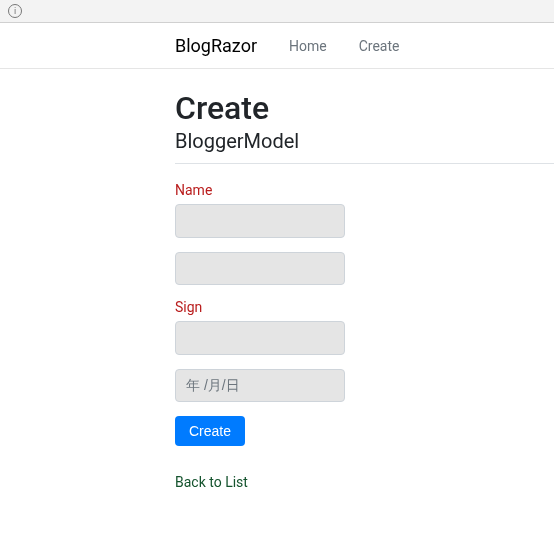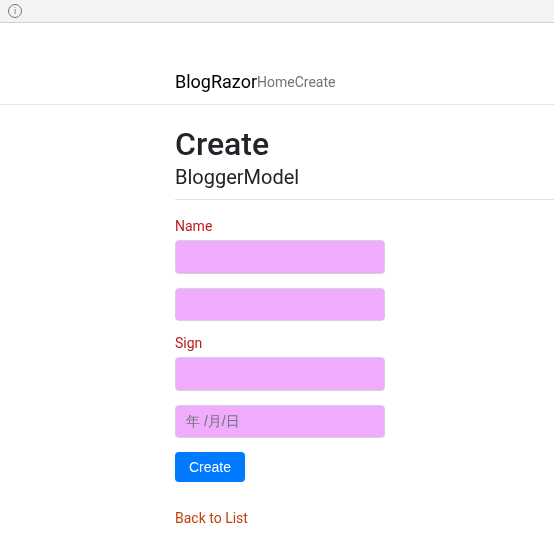--- a/index.html
+++ b/index.html
@@ -35,22 +35,21 @@
       border-bottom: 1px solid #e5e5e5;
       padding: 12px 0;
     }
     .container {
       max-width: 380px;
       margin-left: 175px;
     }
     .nav-inner {
       display: flex;
       align-items: center;
-      gap: 0;
-      margin-top: 36px;
+      gap: 32px;
     }
     .brand {
       font-size: 18px;
       font-weight: 400;
       color: #000;
       text-decoration: none;
     }
     .nav-link {
       color: #6c757d;
       text-decoration: none;
@@ -79,46 +78,46 @@
       margin-bottom: 14px;
     }
     .form-group label {
       display: block;
       margin-bottom: 6px;
       font-size: 14px;
       color: #b91c1c;
     }
     .form-control {
       display: block;
-      width: 210px;
+      width: 170px;
       padding: 6px 10px;
       font-size: 14px;
       line-height: 1.4;
       color: #495057;
-      background: #f0abfc;
+      background: #e5e5e5;
       border: 1px solid #ced4da;
       border-radius: 4px;
     }
     .form-control::placeholder {
       color: #6c757d;
     }
     .btn-primary {
       display: inline-block;
       background: #007bff;
       color: #fff;
       border: none;
       padding: 7px 14px;
       font-size: 14px;
       border-radius: 4px;
       cursor: pointer;
     }
     .back-link {
       display: inline-block;
       margin-top: 14px;
-      color: #c2410c;
+      color: #14532d;
       text-decoration: none;
       font-size: 14px;
     }
   </style>
 </head>
 <body>
 
 <div class="addr-bar">
   <span class="addr-icon">i</span>
 </div>

